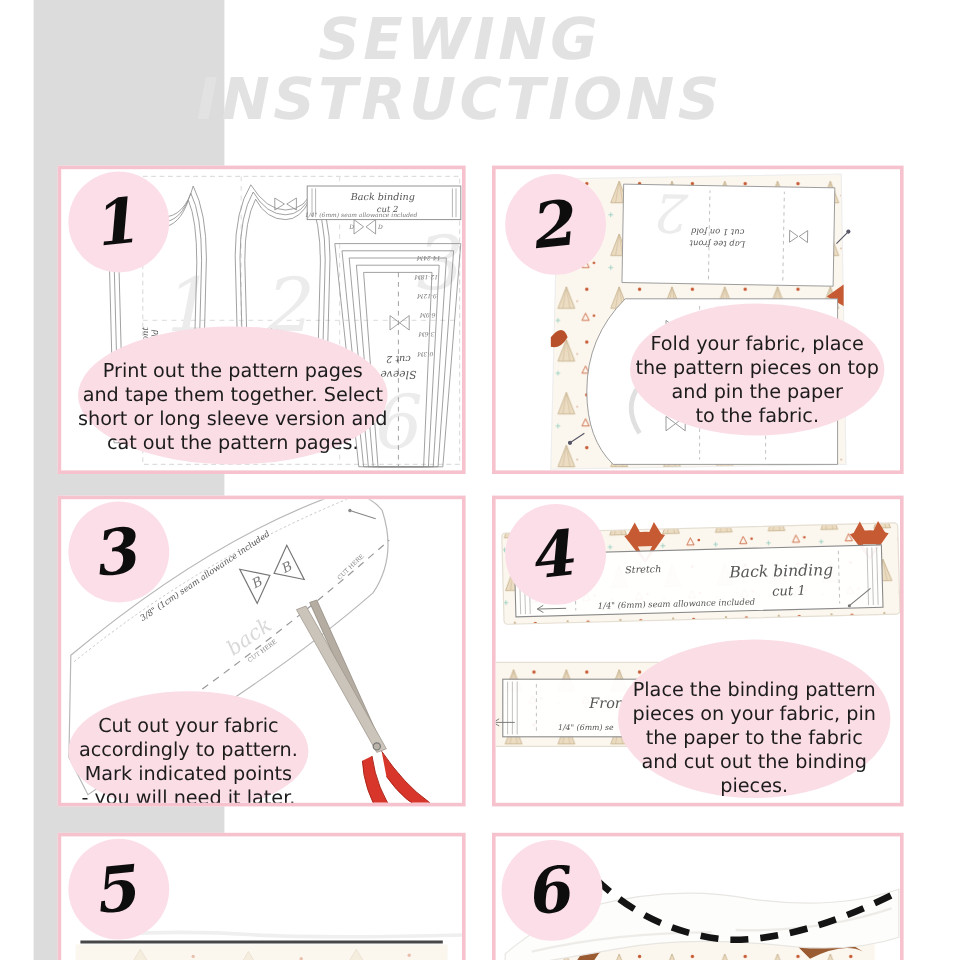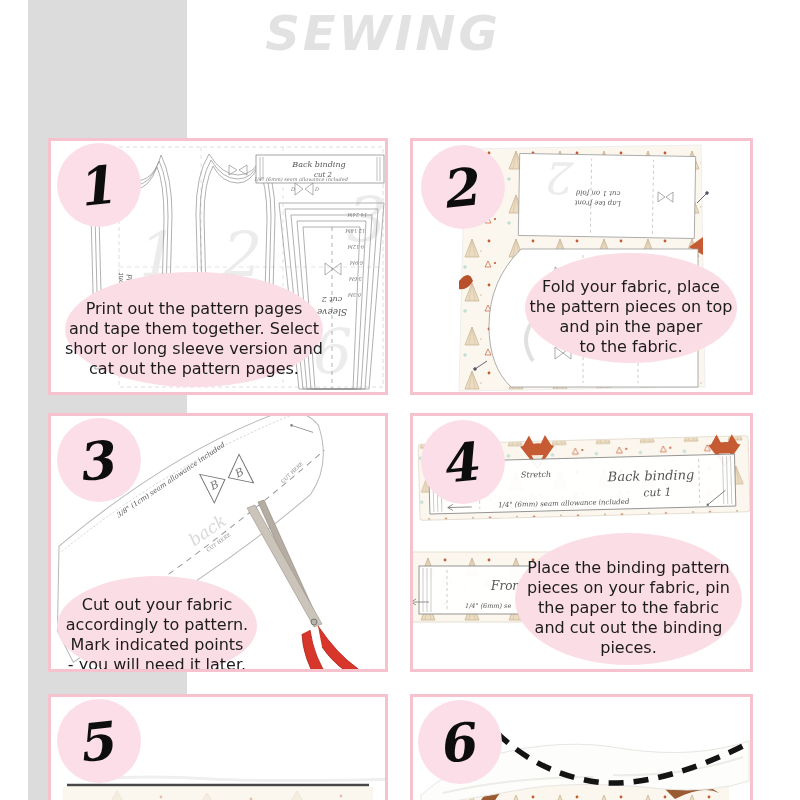--- a/index.html
+++ b/index.html
@@ -60,20 +60,21 @@
   .script{font-style:italic;fill:#555;}
   .tiny{font-size:5px;fill:#777;font-style:italic;}
 </style>
 </head>
 <body>
 
 <div class="sidebar"></div>
 
 <div class="title">
   <div>SEWING</div>
+  <div>INSTRUCTIONS</div>
 </div>
 
 <div class="card c1">
   <svg width="334" height="251" viewBox="0 0 334 251">
     <rect x="68" y="6" width="264" height="240" fill="none" stroke="#dedede" stroke-dasharray="4 3"></rect>
     <line x1="150" y1="6" x2="150" y2="246" stroke="#e2e2e2" stroke-dasharray="4 4"></line>
     <line x1="232" y1="6" x2="232" y2="246" stroke="#e2e2e2" stroke-dasharray="4 4"></line>
     <line x1="68" y1="126" x2="332" y2="126" stroke="#e2e2e2" stroke-dasharray="4 4"></line>
     <text class="wm" x="88" y="135" font-size="62">1</text>
     <text class="wm" x="172" y="135" font-size="62">2</text>
@@ -278,21 +279,21 @@
       <path d="M10,152 v44 M14,152 v44 M18,152 v44" stroke="#999" stroke-width="0.5"></path>
       <line x1="34" y1="154" x2="34" y2="194" stroke="#aaa" stroke-dasharray="3 3" stroke-width="0.6"></line>
       <text class="script" font-size="12" x="95" y="174" text-anchor="middle">Front</text>
       <text class="script" font-size="6.5" fill="#666" x="52" y="192">1/4" (6mm) se</text>
       <path d="M-2,186 H16 M-2,186 l5,-3 M-2,186 l5,3" stroke="#777" stroke-width="0.8" fill="none"></path>
     </g>
   </svg>
   <div class="num-circle" style="left:8px;top:4px;">
     <span>4</span>
   </div>
-  <div class="bubble" style="left:102px;top:117px;width:227px;height:132px;">
+  <div class="bubble" style="left:102px;top:117px;width:227px;height:132px;align-items:flex-end;">
     <p>Place the binding pattern
 pieces on your fabric, pin
 the paper to the fabric
 and cut out the binding
 pieces.</p>
   </div>
 </div>
 
 <div class="card c5">
   <svg width="334" height="251" viewBox="0 0 334 251">

